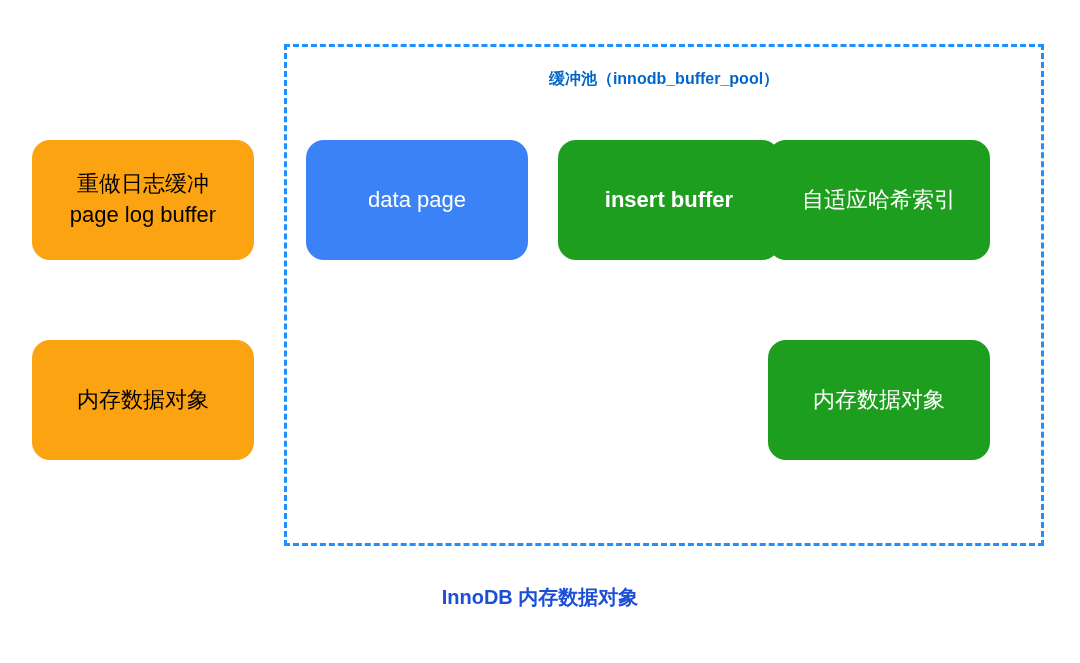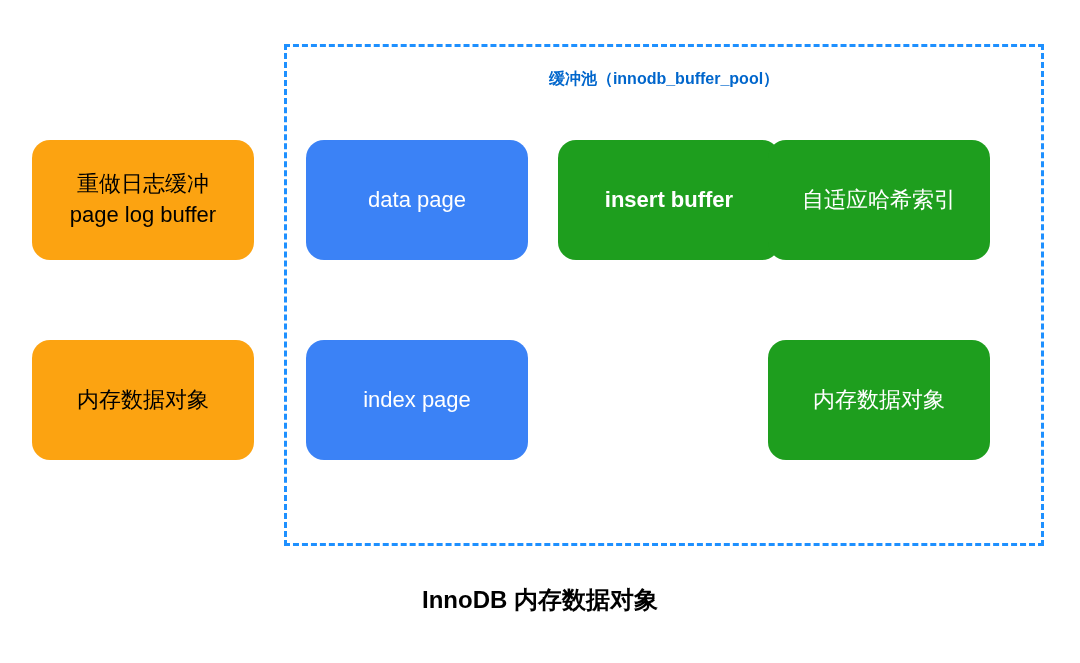--- a/index.html
+++ b/index.html
@@ -56,23 +56,23 @@
     .col-c { left: 558px; font-weight: bold; }
     .col-d { left: 768px; }
     .row-1 { top: 100px; }
     .row-2 { top: 300px; }
     .caption {
       position: absolute;
       top: 584px;
       left: 0;
       width: 100%;
       text-align: center;
-      font-size: 24px;
+      font-size: 20px;
       font-weight: bold;
-      color: #000000;
+      color: #1d4ed8;
     }
   </style>
 </head>
 <body>
 
 <div class="diagram-wrap">
 
   <div class="buffer-pool-box">
     <div class="buffer-pool-title">缓冲池（innodb_buffer_pool）</div>
   </div>
@@ -88,22 +88,19 @@
   <div class="tile blue  col-b row-1">
     <span>data page</span>
   </div>
   <div class="tile green col-c row-1">
     <span>insert buffer</span>
   </div>
   <div class="tile green col-d row-1">
     <span>自适应哈希索引</span>
   </div>
 
-  <div class="tile blue  col-b row-2">
-    <span>index page</span>
-  </div>
   <div class="tile green col-d row-2">
     <span>内存数据对象</span>
   </div>
 
 </div>
 
 <div class="caption">InnoDB 内存数据对象</div>
 
 </body></html>

